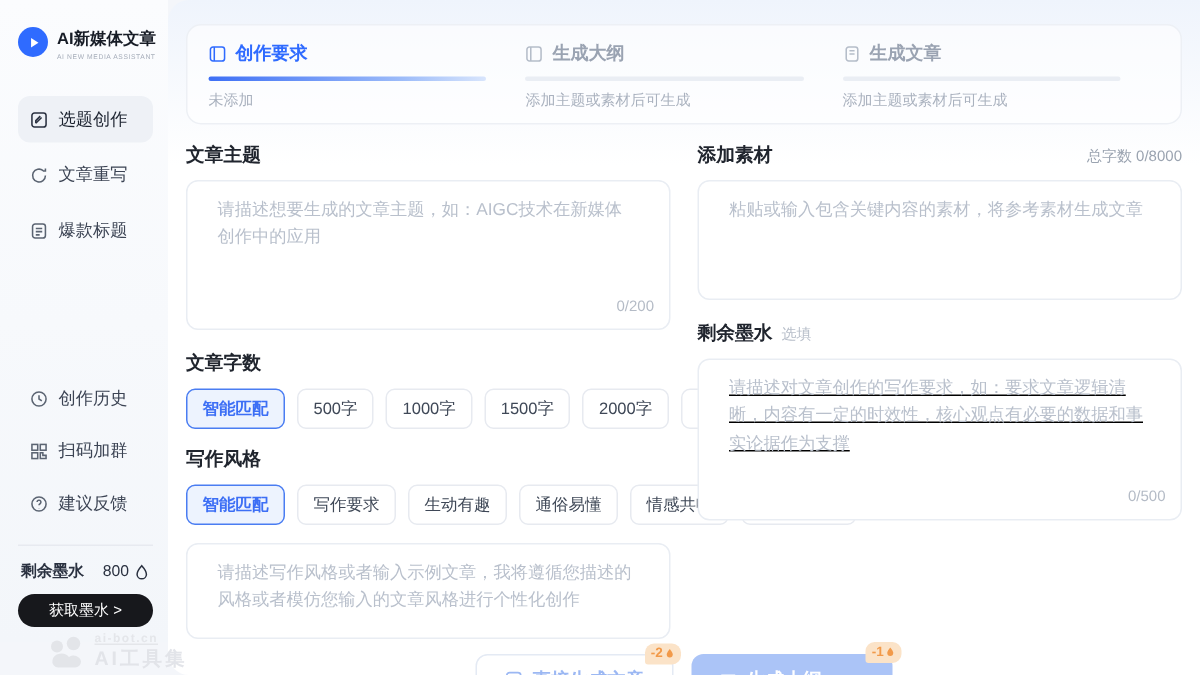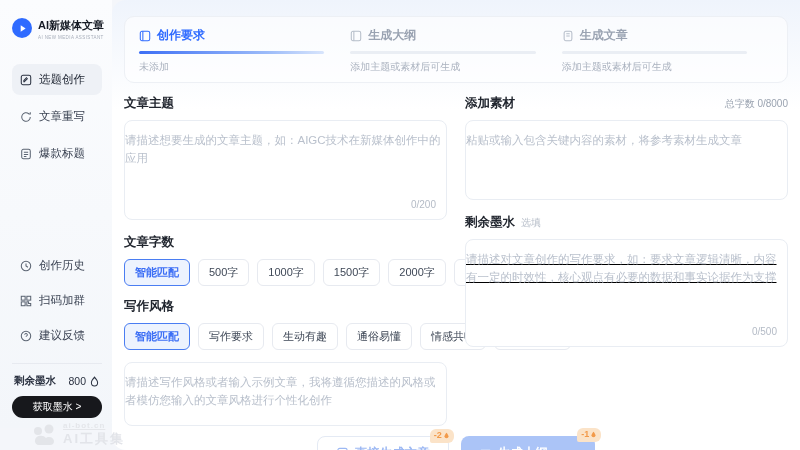--- a/index.html
+++ b/index.html
@@ -33,21 +33,21 @@
   .step.active .step-head { color:#2f6bff; }
   .step-bar { height:3px; border-radius:2px; background:#eaeef4; margin:7px 0 6px; }
   .step.active .step-bar { background:linear-gradient(90deg,#3d6ff5 0%,#9dbcf9 70%,#d8e5fc 100%); }
   .step-status { font-size:10px; color:#aab2bf; }
 
   .columns { display:flex; gap:18px; margin-top:12px; flex:1; }
   .col { flex:1; min-width:0; }
   .sec-title { font-size:12.5px; font-weight:bold; color:#20252e; margin-bottom:8px; display:flex; align-items:baseline; }
   .sec-title .opt { font-size:10px; color:#b7bec9; font-weight:normal; margin-left:6px; }
   .sec-title .total { margin-left:auto; font-size:10px; color:#9aa3b0; font-weight:normal; }
-  .box { border:1px solid #e9edf3; border-radius:8px; background:#fff; padding:10px 0; position:relative; font-size:11.5px; line-height:1.6; }
+  .box { border:1px solid #e9edf3; border-radius:8px; background:#fff; padding:10px 20px; position:relative; font-size:11.5px; line-height:1.6; }
   .ph { color:#b9c0cc; }
   .counter { position:absolute; right:10px; bottom:6px; font-size:10px; color:#b4bbc6; }
   .box-topic { height:100px; margin-bottom:14px; }
   .box-material { height:80px; margin-bottom:14px; }
   .box-style { height:64px; }
   .box-req { height:108px;text-decoration:underline; }
 
   .chips { display:flex; gap:8px; margin-bottom:12px; flex-wrap:nowrap; }
   .chip { border:1px solid #e7eaf0; background:#fff; border-radius:6px; padding:5px 10px; font-size:11px; color:#3f4857; cursor:pointer; white-space:nowrap; font-family:inherit; }
   .chip.active { border-color:#4a7df2; background:#edf3fe; color:#3d6ff5; font-weight:bold; }

